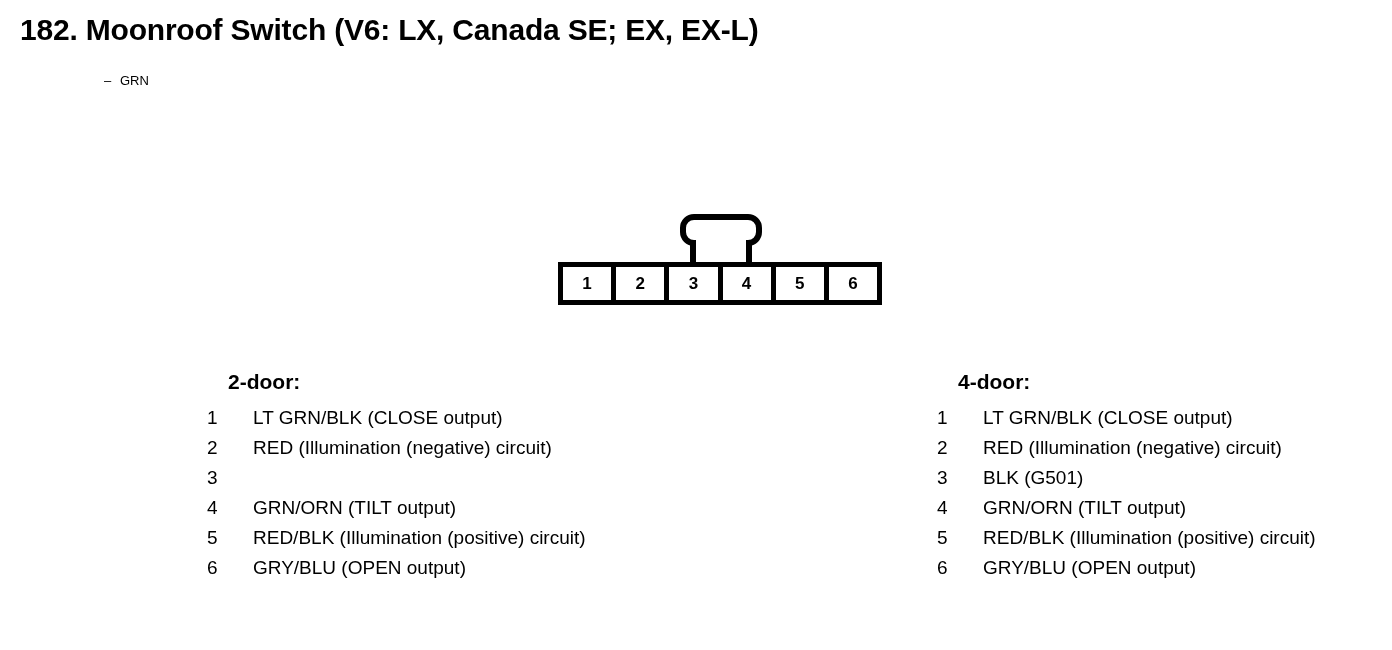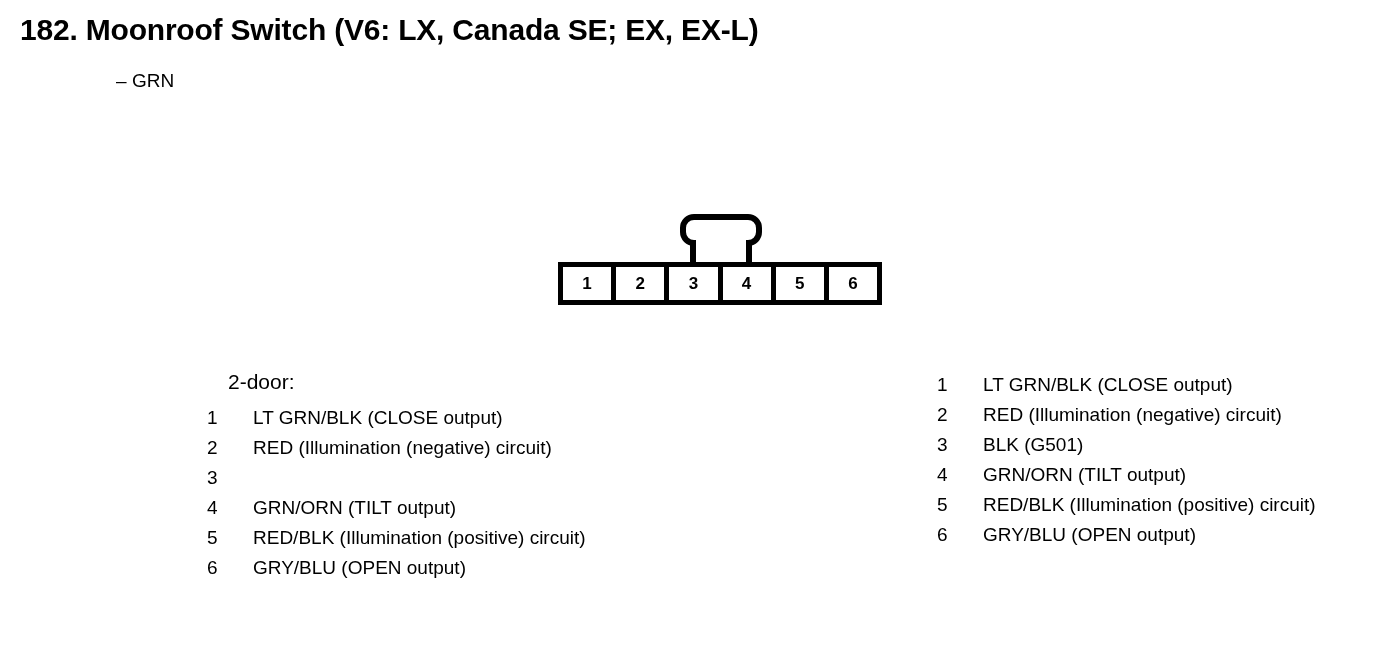--- a/index.html
+++ b/index.html
@@ -24,23 +24,23 @@
     top: 14px;
     font-size: 30px;
     font-weight: bold;
     letter-spacing: -0.2px;
     white-space: nowrap;
     line-height: 1.05;
   }
 
   #bullets {
     position: absolute;
-    left: 116px;
+    left: 104px;
     top: 66px;
-    font-size: 19px;
+    font-size: 13px;
     line-height: 30px;
     white-space: nowrap;
   }
   .bullet-row { display: block; }
   .bullet-dash {
     display: inline-block;
     width: 16px;
   }
 
   
@@ -112,21 +112,21 @@
   
   .pinlist {
     position: absolute;
     top: 370px;
   }
   #list-2door { left: 207px; }
   #list-4door { left: 937px; }
 
   .list-heading {
     font-size: 21px;
-    font-weight: normal;
+    font-weight: bold;
     margin-left: 21px;
     margin-bottom: 10px;
     white-space: nowrap;
     line-height: 1.1;
   }
   .pin-row {
     display: flex;
     align-items: baseline;
     font-size: 19px;
     line-height: 30px;
@@ -185,20 +185,21 @@
     <span class="pin-num">5</span>
     <span class="pin-desc">RED/BLK (Illumination (positive) circuit)</span>
   </div>
   <div class="pin-row">
     <span class="pin-num">6</span>
     <span class="pin-desc">GRY/BLU (OPEN output)</span>
   </div>
 </div>
 
 <div class="pinlist" id="list-4door">
+  <div class="list-heading">4-door:</div>
   <div class="pin-row">
     <span class="pin-num">1</span>
     <span class="pin-desc">LT GRN/BLK (CLOSE output)</span>
   </div>
   <div class="pin-row">
     <span class="pin-num">2</span>
     <span class="pin-desc">RED (Illumination (negative) circuit)</span>
   </div>
   <div class="pin-row">
     <span class="pin-num">3</span>

